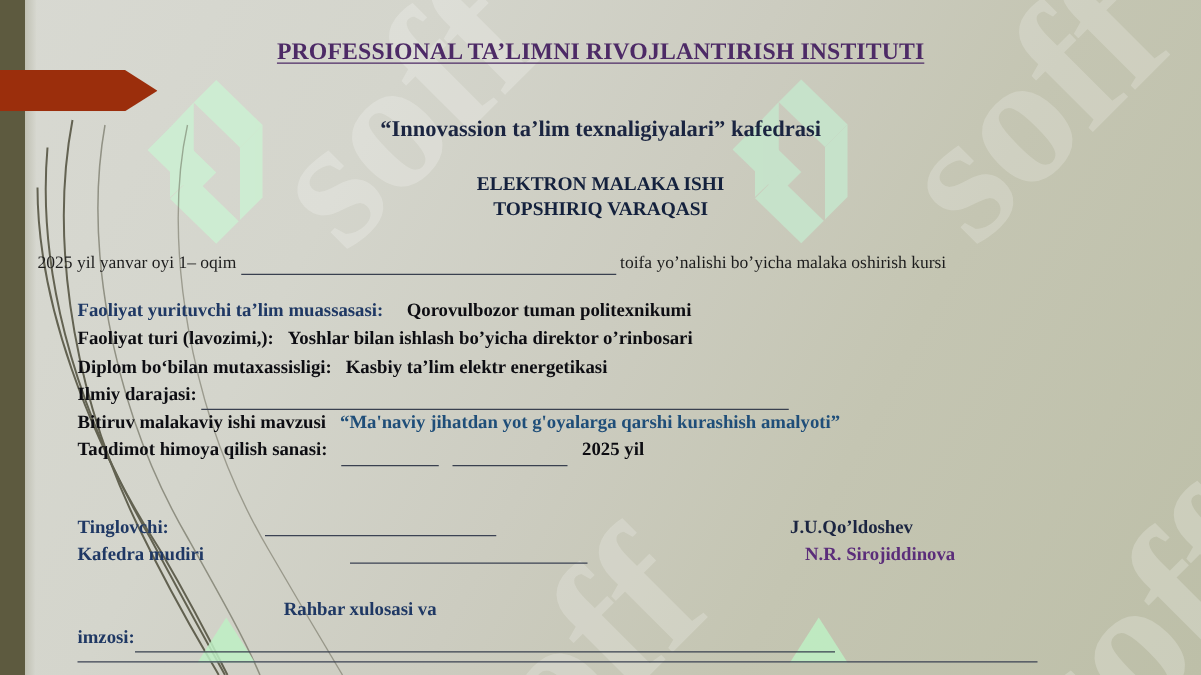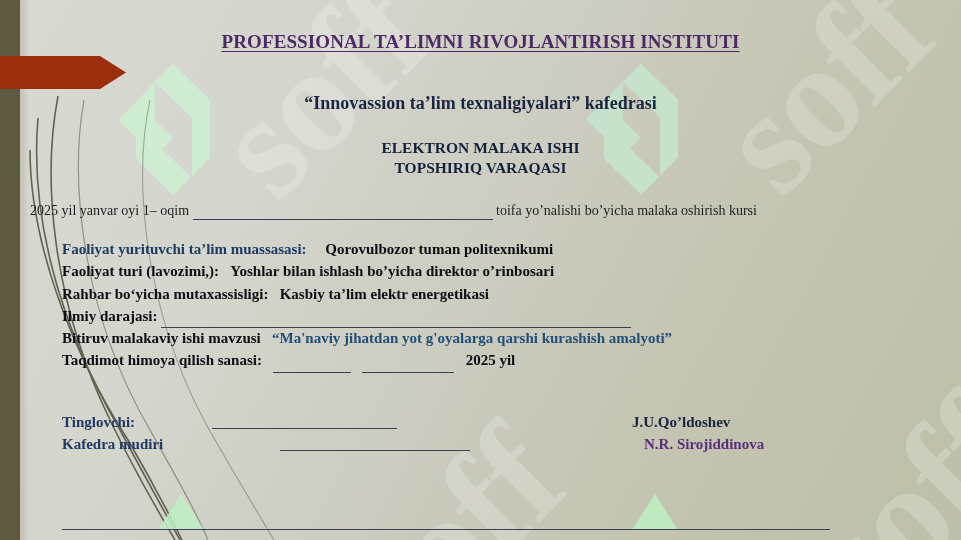--- a/index.html
+++ b/index.html
@@ -255,21 +255,21 @@
         <span class="val-dark">Qorovulbozor tuman politexnikumi</span>
       </div>
 
       <div class="row">
         <span class="lbl-dark">Faoliyat turi (lavozimi,):</span>
         <span>&nbsp;</span>
         <span class="val-dark">Yoshlar bilan ishlash bo’yicha direktor o’rinbosari</span>
       </div>
 
       <div class="row">
-        <span class="lbl-dark">Rahbar bo‘yicha mutaxassisligi:</span>
+        <span class="lbl-dark">Diplom bo‘bilan mutaxassisligi:</span>
         <span>&nbsp;</span>
         <span class="val-dark">Kasbiy ta’lim elektr energetikasi</span>
       </div>
 
       <div class="row">
         <span class="lbl-dark">Ilmiy darajasi:</span>
         <span class="blank blank-long">&nbsp;</span>
       </div>
 
       <div class="row">
@@ -300,17 +300,25 @@
 
 
       <div class="sig-row">
         <span class="sig-lbl">Kafedra mudiri</span>
         <span class="sig-line" style="left:218px; width:190px;"></span>
         <span class="sig-name name-purple" style="left:582px;">N.R. Sirojiddinova</span>
       </div>
 
     </div>
 
+    <div class="closing">
+      <div>
+        <span class="indent"></span><span>Rahbar xulosasi va</span>
+      </div>
+      <div>
+        <span>imzosi:</span><span class="blank blank-imzo">&nbsp;</span>
+      </div>
+    </div>
 
     <div class="bottom-rule"></div>
 
   </div>
 </div>
 
 </body></html>

